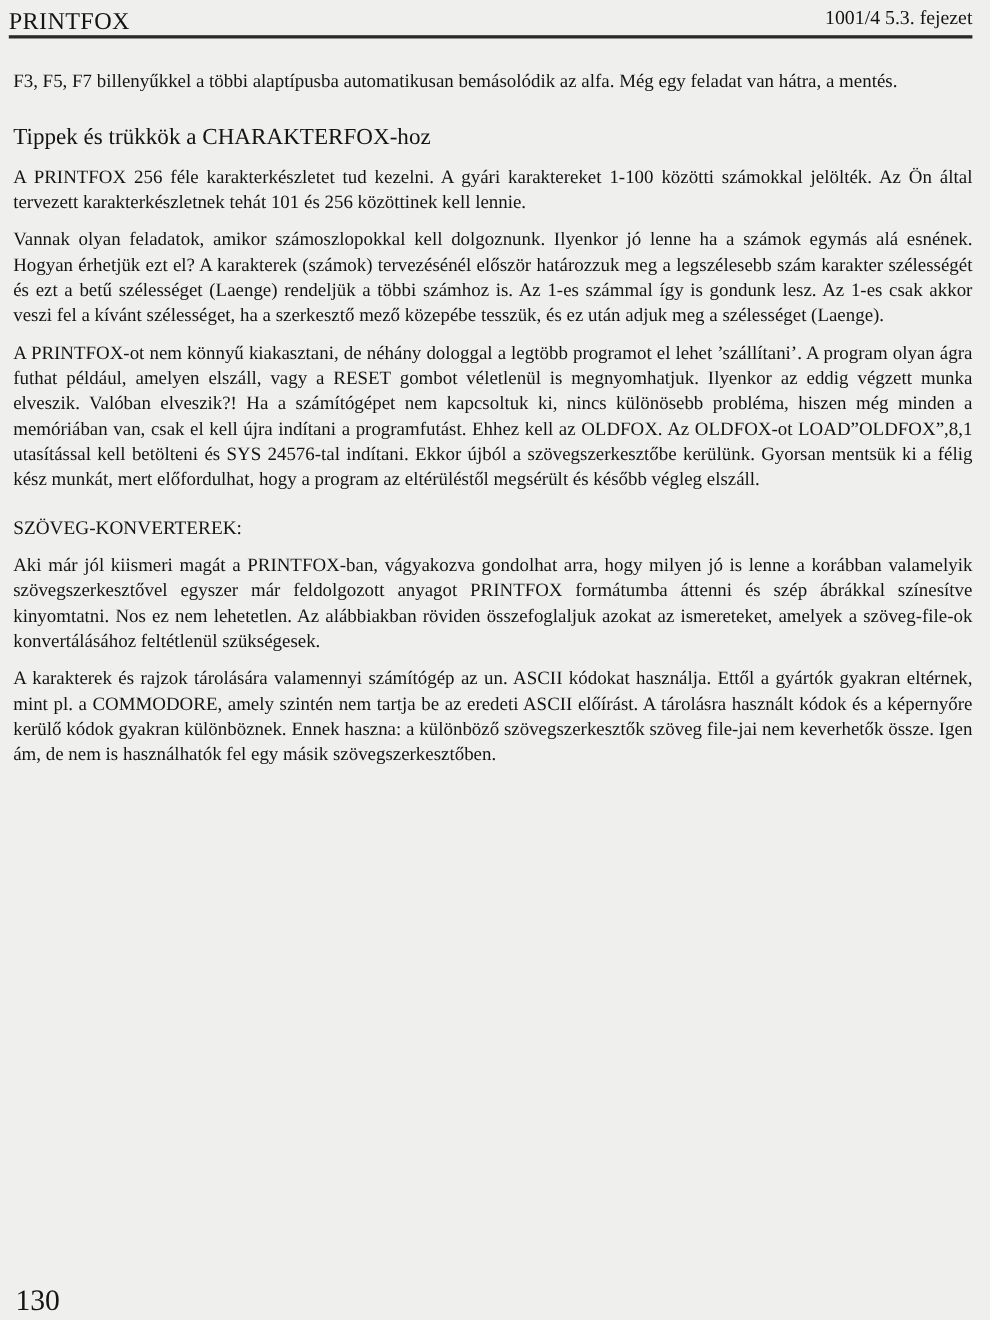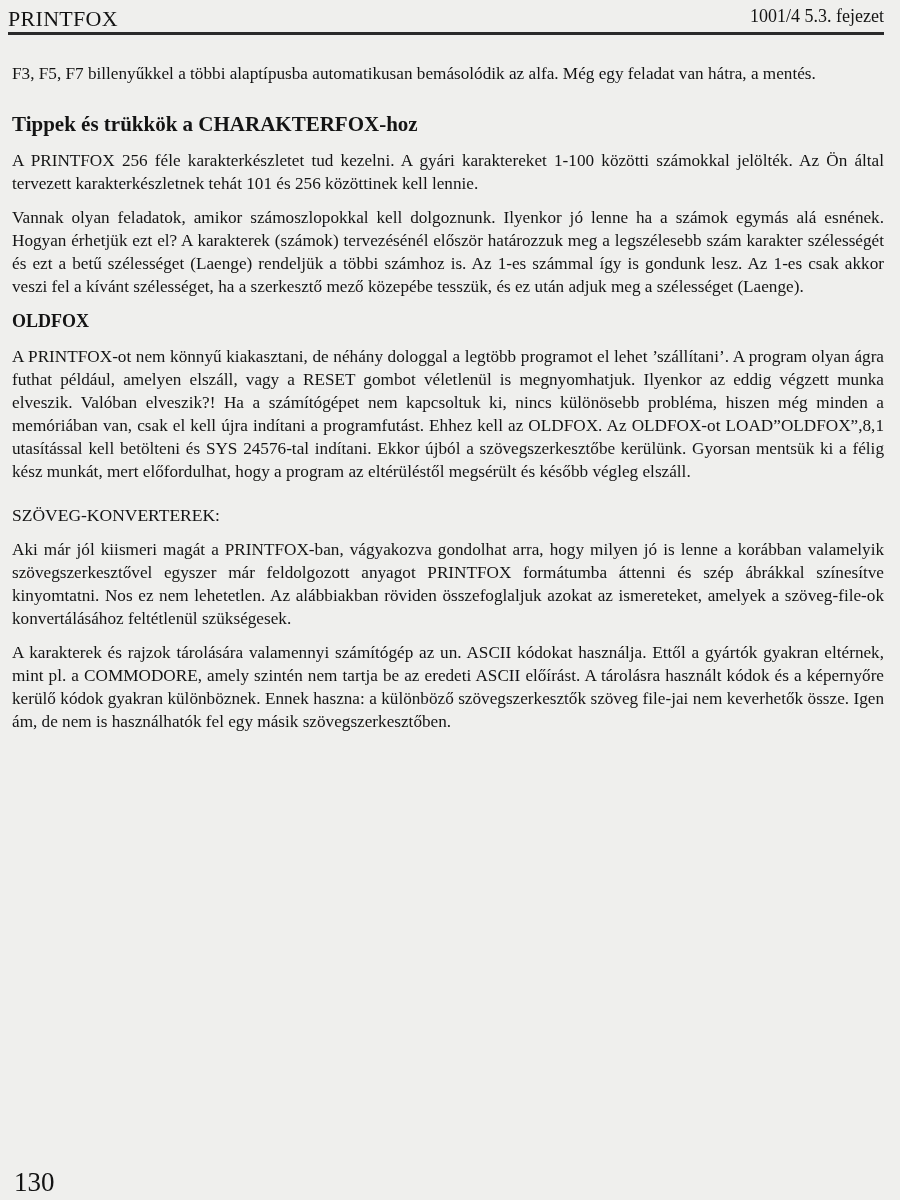--- a/index.html
+++ b/index.html
@@ -59,21 +59,21 @@
     text-align: justify;
   }
   .content p {
     margin: 0 0 11px 0;
   }
   .content p.tight {
     margin-bottom: 26px;
   }
   h2.section {
     font-size: 21px;
-    font-weight: bold;
+    font-weight: normal;
     margin: 16px 0 12px 0;
     line-height: 26px;
   }
   h3.sub {
     font-size: 18px;
     font-weight: bold;
     margin: 0 0 12px 0;
     line-height: 24px;
   }
   h3.sub2 {
@@ -102,21 +102,20 @@
   <div class="rule"></div>
 
   <div class="content">
     <p class="tight">F3, F5, F7 billenyűkkel a többi alaptípusba automatikusan bemásolódik az alfa. Még egy feladat van hátra, a mentés.</p>
 
 
     <h2 class="section">Tippek és trükkök a CHARAKTERFOX-hoz</h2>
     <p>A PRINTFOX 256 féle karakterkészletet tud kezelni. A gyári karaktereket 1-100 közötti számokkal jelölték. Az Ön által tervezett karakterkészletnek tehát 101 és 256 közöttinek kell lennie.</p>
     <p>Vannak olyan feladatok, amikor számoszlopokkal kell dolgoznunk. Ilyenkor jó lenne ha a számok egymás alá esnének. Hogyan érhetjük ezt el? A karakterek (számok) tervezésénél először határozzuk meg a legszélesebb szám karakter szélességét és ezt a betű szélességet (Laenge) rendeljük a többi számhoz is. Az 1-es számmal így is gondunk lesz. Az 1-es csak akkor veszi fel a kívánt szélességet, ha a szerkesztő mező közepébe tesszük, és ez után adjuk meg a szélességet (Laenge).</p>
 
-    <h3 class="sub">OLDFOX</h3>
     <p>A PRINTFOX-ot nem könnyű kiakasztani, de néhány dologgal a legtöbb programot el lehet ’szállítani’. A program olyan ágra futhat például, amelyen elszáll, vagy a RESET gombot véletlenül is megnyomhatjuk. Ilyenkor az eddig végzett munka elveszik. Valóban elveszik?! Ha a számítógépet nem kapcsoltuk ki, nincs különösebb probléma, hiszen még minden a memóriában van, csak el kell újra indítani a programfutást. Ehhez kell az OLDFOX. Az OLDFOX-ot LOAD”OLDFOX”,8,1 utasítással kell betölteni és SYS 24576-tal indítani. Ekkor újból a szövegszerkesztőbe kerülünk. Gyorsan mentsük ki a félig kész munkát, mert előfordulhat, hogy a program az eltérüléstől megsérült és később végleg elszáll.</p>
 
     <h3 class="sub2">SZÖVEG-KONVERTEREK:</h3>
     <p>Aki már jól kiismeri magát a PRINTFOX-ban, vágyakozva gondolhat arra, hogy milyen jó is lenne a korábban valamelyik szövegszerkesztővel egyszer már feldolgozott anyagot PRINTFOX formátumba áttenni és szép ábrákkal színesítve kinyomtatni. Nos ez nem lehetetlen. Az alábbiakban röviden összefoglaljuk azokat az ismereteket, amelyek a szöveg-file-ok konvertálásához feltétlenül szükségesek.</p>
     <p>A karakterek és rajzok tárolására valamennyi számítógép az un. ASCII kódokat használja. Ettől a gyártók gyakran eltérnek, mint pl. a COMMODORE, amely szintén nem tartja be az eredeti ASCII előírást. A tárolásra használt kódok és a képernyőre kerülő kódok gyakran különböznek. Ennek haszna: a különböző szövegszerkesztők szöveg file-jai nem keverhetők össze. Igen ám, de nem is használhatók fel egy másik szövegszerkesztőben.</p>
   </div>
 
   <div class="footer">130</div>
 </div>
 

